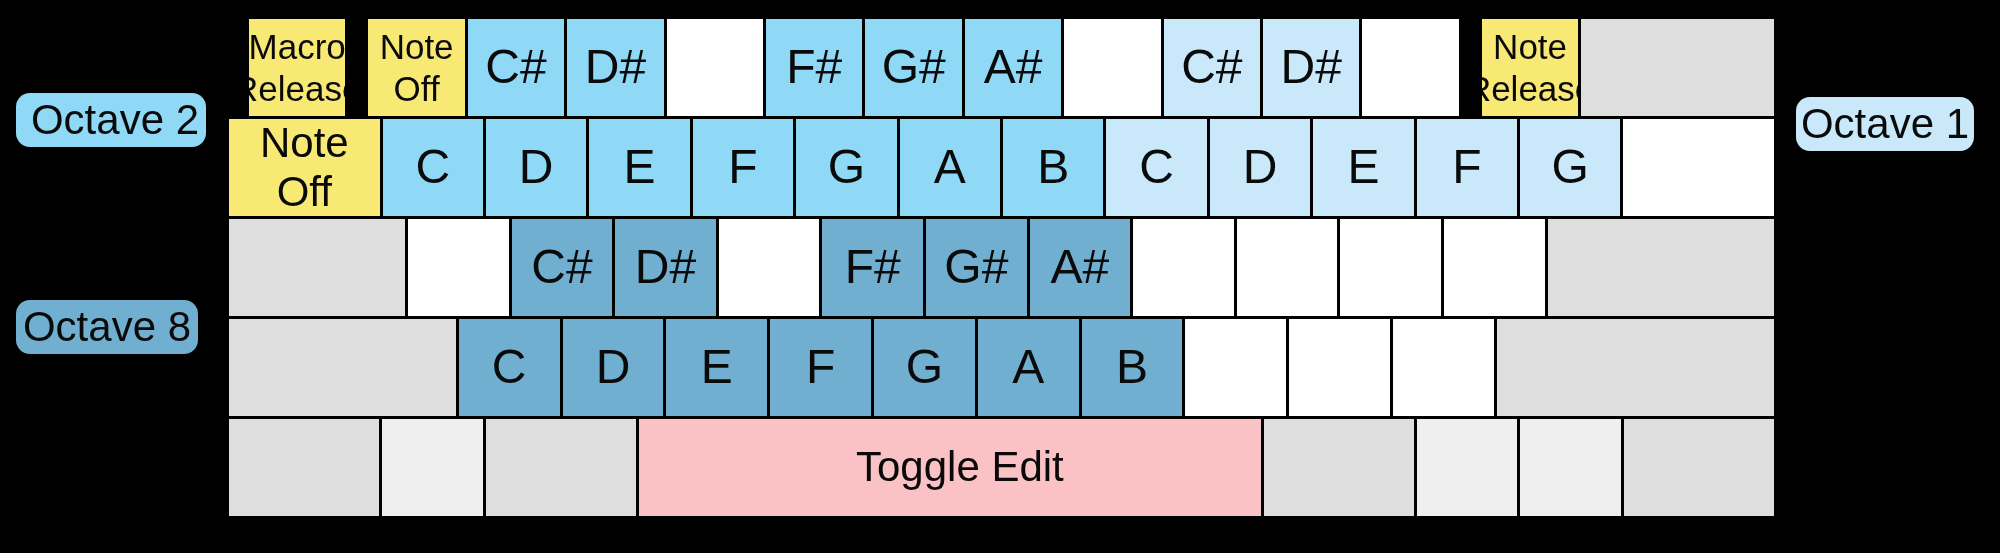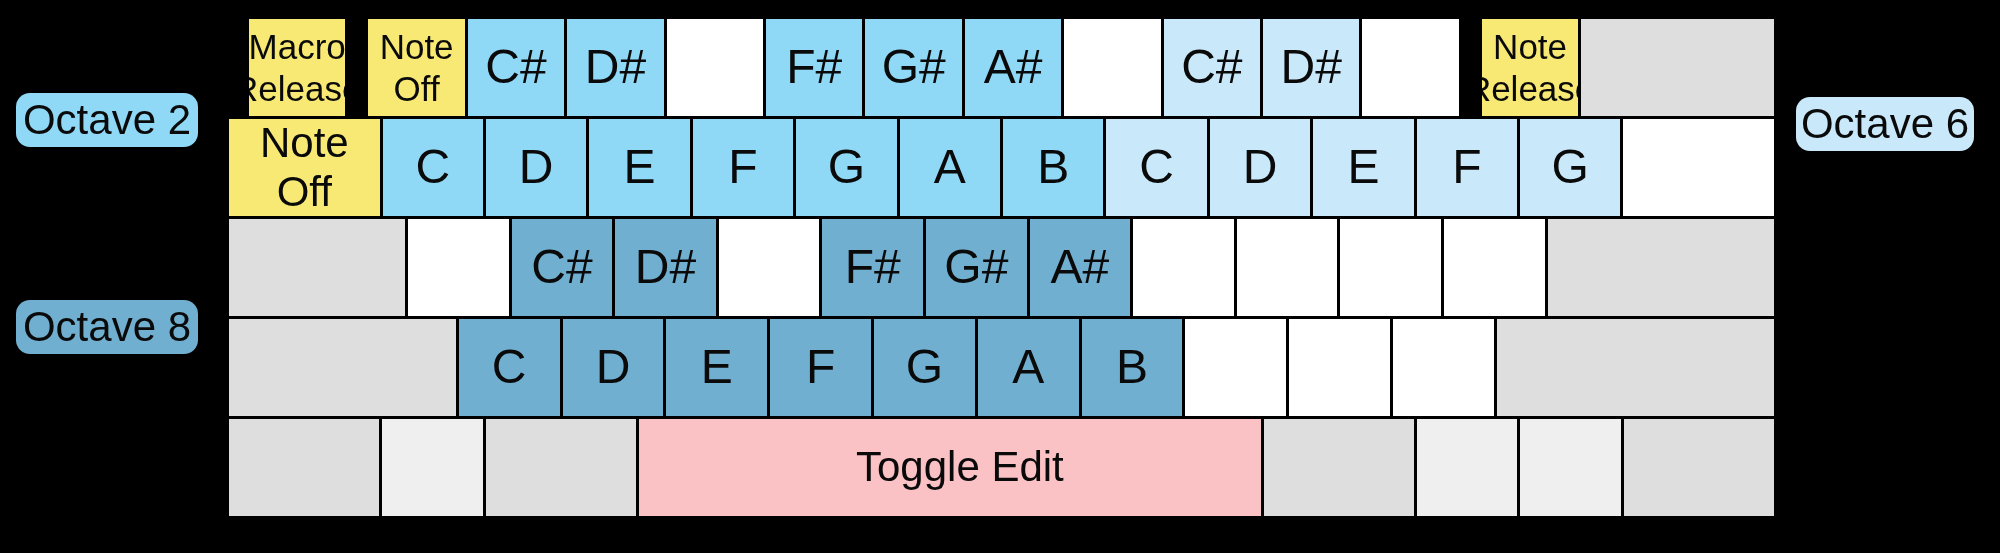--- a/index.html
+++ b/index.html
@@ -37,36 +37,36 @@
   .t-modifier{background:var(--modifier-gray,#DEDEDE);}
   .t-modifier-light{background:var(--modifier-light-gray,#EFEFEF);}
   .t-toggle{background:var(--toggle-pink,#FBC2C5);padding-left:20px;}
   .pill{
     position:absolute;
     height:54px;
     display:flex;align-items:center;justify-content:center;
     border-radius:14px;
     font-size:42px;
   }
-  .pill-oct2{left:16px;top:93px;width:182px;background:var(--octave2-blue,#8FD8F6);}
+  .pill-oct2{left:16px;top:93px;width:182px;background:var(--octave2-blue,#8FD8F6);padding-left:8px;}
   .pill-oct1{left:16px;top:300px;width:182px;background:var(--octave1-blue,#70AFD0);}
   .pill-oct3{left:1796px;top:97px;width:178px;background:var(--octave3-blue,#C9E9FB);}
 </style>
 </head>
 <body>
 
 <div class="stage">
   <div class="pill pill-oct2">
     <span>Octave 2</span>
   </div>
   <div class="pill pill-oct1">
     <span>Octave 8</span>
   </div>
   <div class="pill pill-oct3">
-    <span>Octave 6</span>
+    <span>Octave 1</span>
   </div>
   <div class="keyboard" id="kb">
       <div class="krow">
         <div class="key t-function s-small" style="flex-grow: 1;">Macro
 Release</div>
         <div class="key t-function s-small" style="flex-grow: 1;">Note
 Off</div>
         <div class="key t-note-oct2" style="flex-grow: 1;">C#</div>
         <div class="key t-note-oct2" style="flex-grow: 1;">D#</div>
         <div class="key t-unassigned" style="flex-grow: 1;"></div>

